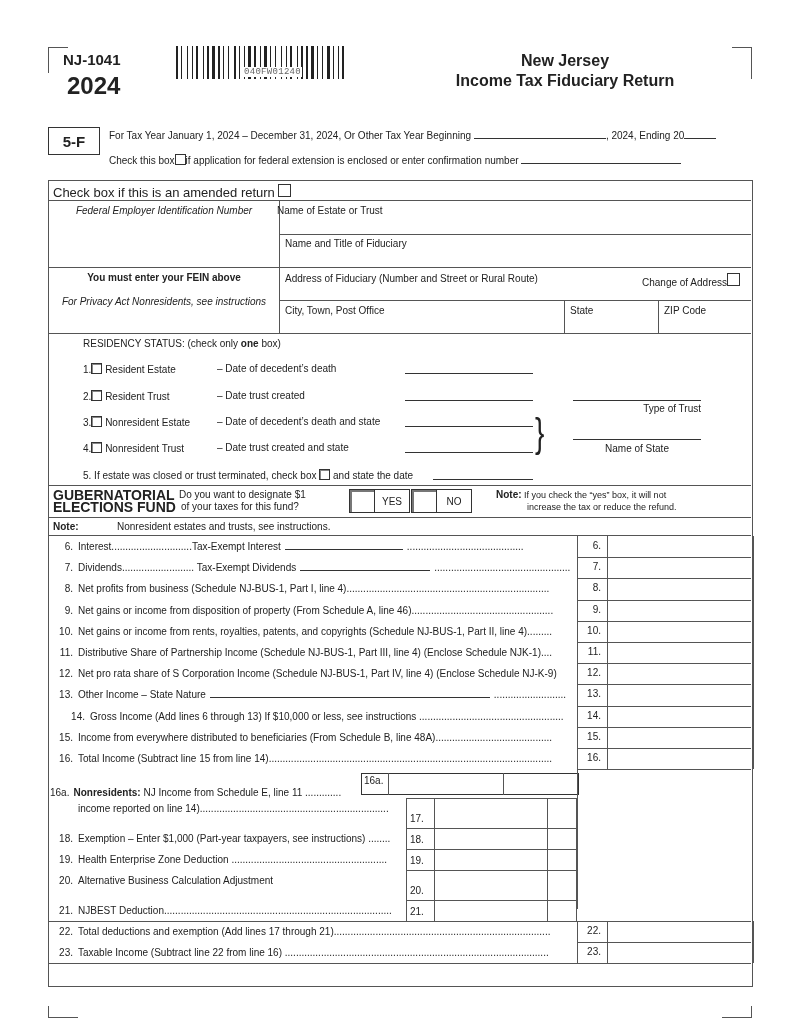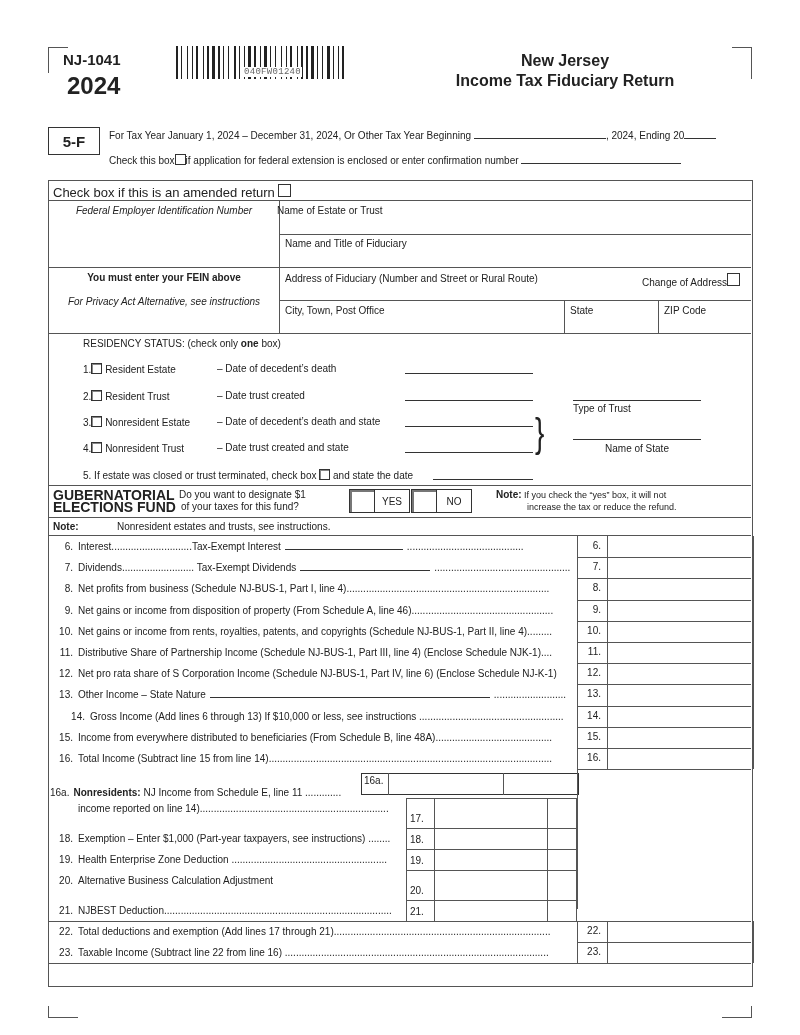--- a/index.html
+++ b/index.html
@@ -138,21 +138,21 @@
   <div class="vline" style="left:230px; top:19px; height:133px;"></div>
   <div class="txt it" style="left:0; width:230px; text-align:center; top:24px;">Federal Employer Identification Number</div>
   <div class="txt" style="left:4px; top:40px; width:222px; height:40px;"></div>
   <div class="txt" style="left:228px; top:24px;">Name of Estate or Trust</div>
   <div class="txt" style="left:236px; top:36px; width:460px; height:16px;"></div>
   <div class="hline" style="left:230px; top:53px; width:472px;"></div>
   <div class="txt" style="left:236px; top:57px;">Name and Title of Fiduciary</div>
   <div class="txt" style="left:236px; top:70px; width:460px; height:16px;"></div>
   <div class="hline" style="left:0; top:86px; width:702px;"></div>
   <div class="txt b" style="left:0; width:230px; text-align:center; top:91px;">You must enter your FEIN above</div>
-  <div class="txt it" style="left:0; width:230px; text-align:center; top:115px;">For Privacy Act Alternative, see instructions</div>
+  <div class="txt it" style="left:0; width:230px; text-align:center; top:115px;">For Privacy Act Nonresidents, see instructions</div>
   <div class="txt" style="left:236px; top:92px;">Address of Fiduciary (Number and Street or Rural Route)</div>
   <div class="txt" style="left:593px; top:92px;">
     <span>Change of Address</span><span class="chk" style="box-shadow:none;width:13px;height:13px;vertical-align:0;"></span>
   </div>
   <div class="hline" style="left:230px; top:119px; width:472px;"></div>
   <div class="txt" style="left:236px; top:124px;">City, Town, Post Office</div>
   <div class="vline" style="left:515px; top:119px; height:33px;"></div>
   <div class="txt" style="left:521px; top:124px;">State</div>
   <div class="vline" style="left:609px; top:119px; height:33px;"></div>
   <div class="txt" style="left:615px; top:124px;text-align:right;">ZIP Code</div>
@@ -169,21 +169,21 @@
   <div class="txt" style="left:168px; top:182px;">– Date of decedent’s death</div>
   <div class="sig-line" style="left:356px; top:192px; width:128px;"></div>
 
   <div class="txt" style="left:34px; top:209px;">
     <span>2.</span><span class="chk"></span>
     <span>Resident Trust</span>
   </div>
   <div class="txt" style="left:168px; top:209px;">– Date trust created</div>
   <div class="sig-line" style="left:356px; top:219px; width:128px;"></div>
   <div class="sig-line" style="left:524px; top:219px; width:128px;"></div>
-  <div class="txt" style="left:524px; width:128px; text-align:left; top:222px;">Type of Trust</div>
+  <div class="txt" style="left:524px; width:128px; text-align:right; top:222px;">Type of Trust</div>
 
   <div class="txt" style="left:34px; top:235px;">
     <span>3.</span><span class="chk"></span>
     <span>Nonresident Estate</span>
   </div>
   <div class="txt" style="left:168px; top:235px;">– Date of decedent’s death and state</div>
   <div class="sig-line" style="left:356px; top:245px; width:128px;"></div>
 
   <div class="txt" style="left:34px; top:261px;">
     <span>4.</span><span class="chk"></span>
@@ -272,21 +272,21 @@
       <div class="abs" style="left:706px; top:440.8px; width:24px; height:19.2px;"></div>
       <div class="hline" style="left:528px; top:461px; width:174px;"></div>
       <div class="row-label" style="left:4px; top:466px; width:520px; overflow:hidden;"><span style="display:inline-block; width:20px; text-align:right; margin-right:5px;">11.</span><span>Distributive Share of Partnership Income (Schedule NJ-BUS-1, Part III, line 4) (Enclose Schedule NJK-1)....</span></div>
       <div class="vline" style="left:528px; top:461px; height:21.2px;"></div>
       <div class="num-cell" style="left:528px; top:465px; width:24px;">11.</div>
       <div class="vline" style="left:558px; top:461px; height:21.2px;"></div>
       <div class="abs" style="left:560px; top:462px; width:142px; height:19.2px;"></div>
       <div class="vline" style="left:704px; top:461px; height:21.2px;"></div>
       <div class="abs" style="left:706px; top:462px; width:24px; height:19.2px;"></div>
       <div class="hline" style="left:528px; top:482.2px; width:174px;"></div>
-      <div class="row-label" style="left:4px; top:487.2px; width:520px; overflow:hidden;"><span style="display:inline-block; width:20px; text-align:right; margin-right:5px;">12.</span><span>Net pro rata share of S Corporation Income (Schedule NJ-BUS-1, Part IV, line 6) (Enclose Schedule NJ-K-1)</span></div>
+      <div class="row-label" style="left:4px; top:487.2px; width:520px; overflow:hidden;"><span style="display:inline-block; width:20px; text-align:right; margin-right:5px;">12.</span><span>Net pro rata share of S Corporation Income (Schedule NJ-BUS-1, Part IV, line 4) (Enclose Schedule NJ-K-9)</span></div>
       <div class="vline" style="left:528px; top:482.2px; height:21.2px;"></div>
       <div class="num-cell" style="left:528px; top:486.2px; width:24px;">12.</div>
       <div class="vline" style="left:558px; top:482.2px; height:21.2px;"></div>
       <div class="abs" style="left:560px; top:483.2px; width:142px; height:19.2px;"></div>
       <div class="vline" style="left:704px; top:482.2px; height:21.2px;"></div>
       <div class="abs" style="left:706px; top:483.2px; width:24px; height:19.2px;"></div>
       <div class="hline" style="left:528px; top:503.4px; width:174px;"></div>
       <div class="row-label" style="left:4px; top:508.4px; width:520px; overflow:hidden;"><span style="display:inline-block; width:20px; text-align:right; margin-right:5px;">13.</span><span>Other Income – State Nature</span><span class="uline" style="width:280px; margin:0 4px;"></span><span>..........................</span></div>
       <div class="vline" style="left:528px; top:503.4px; height:21.2px;"></div>
       <div class="num-cell" style="left:528px; top:507.4px; width:24px;">13.</div>

